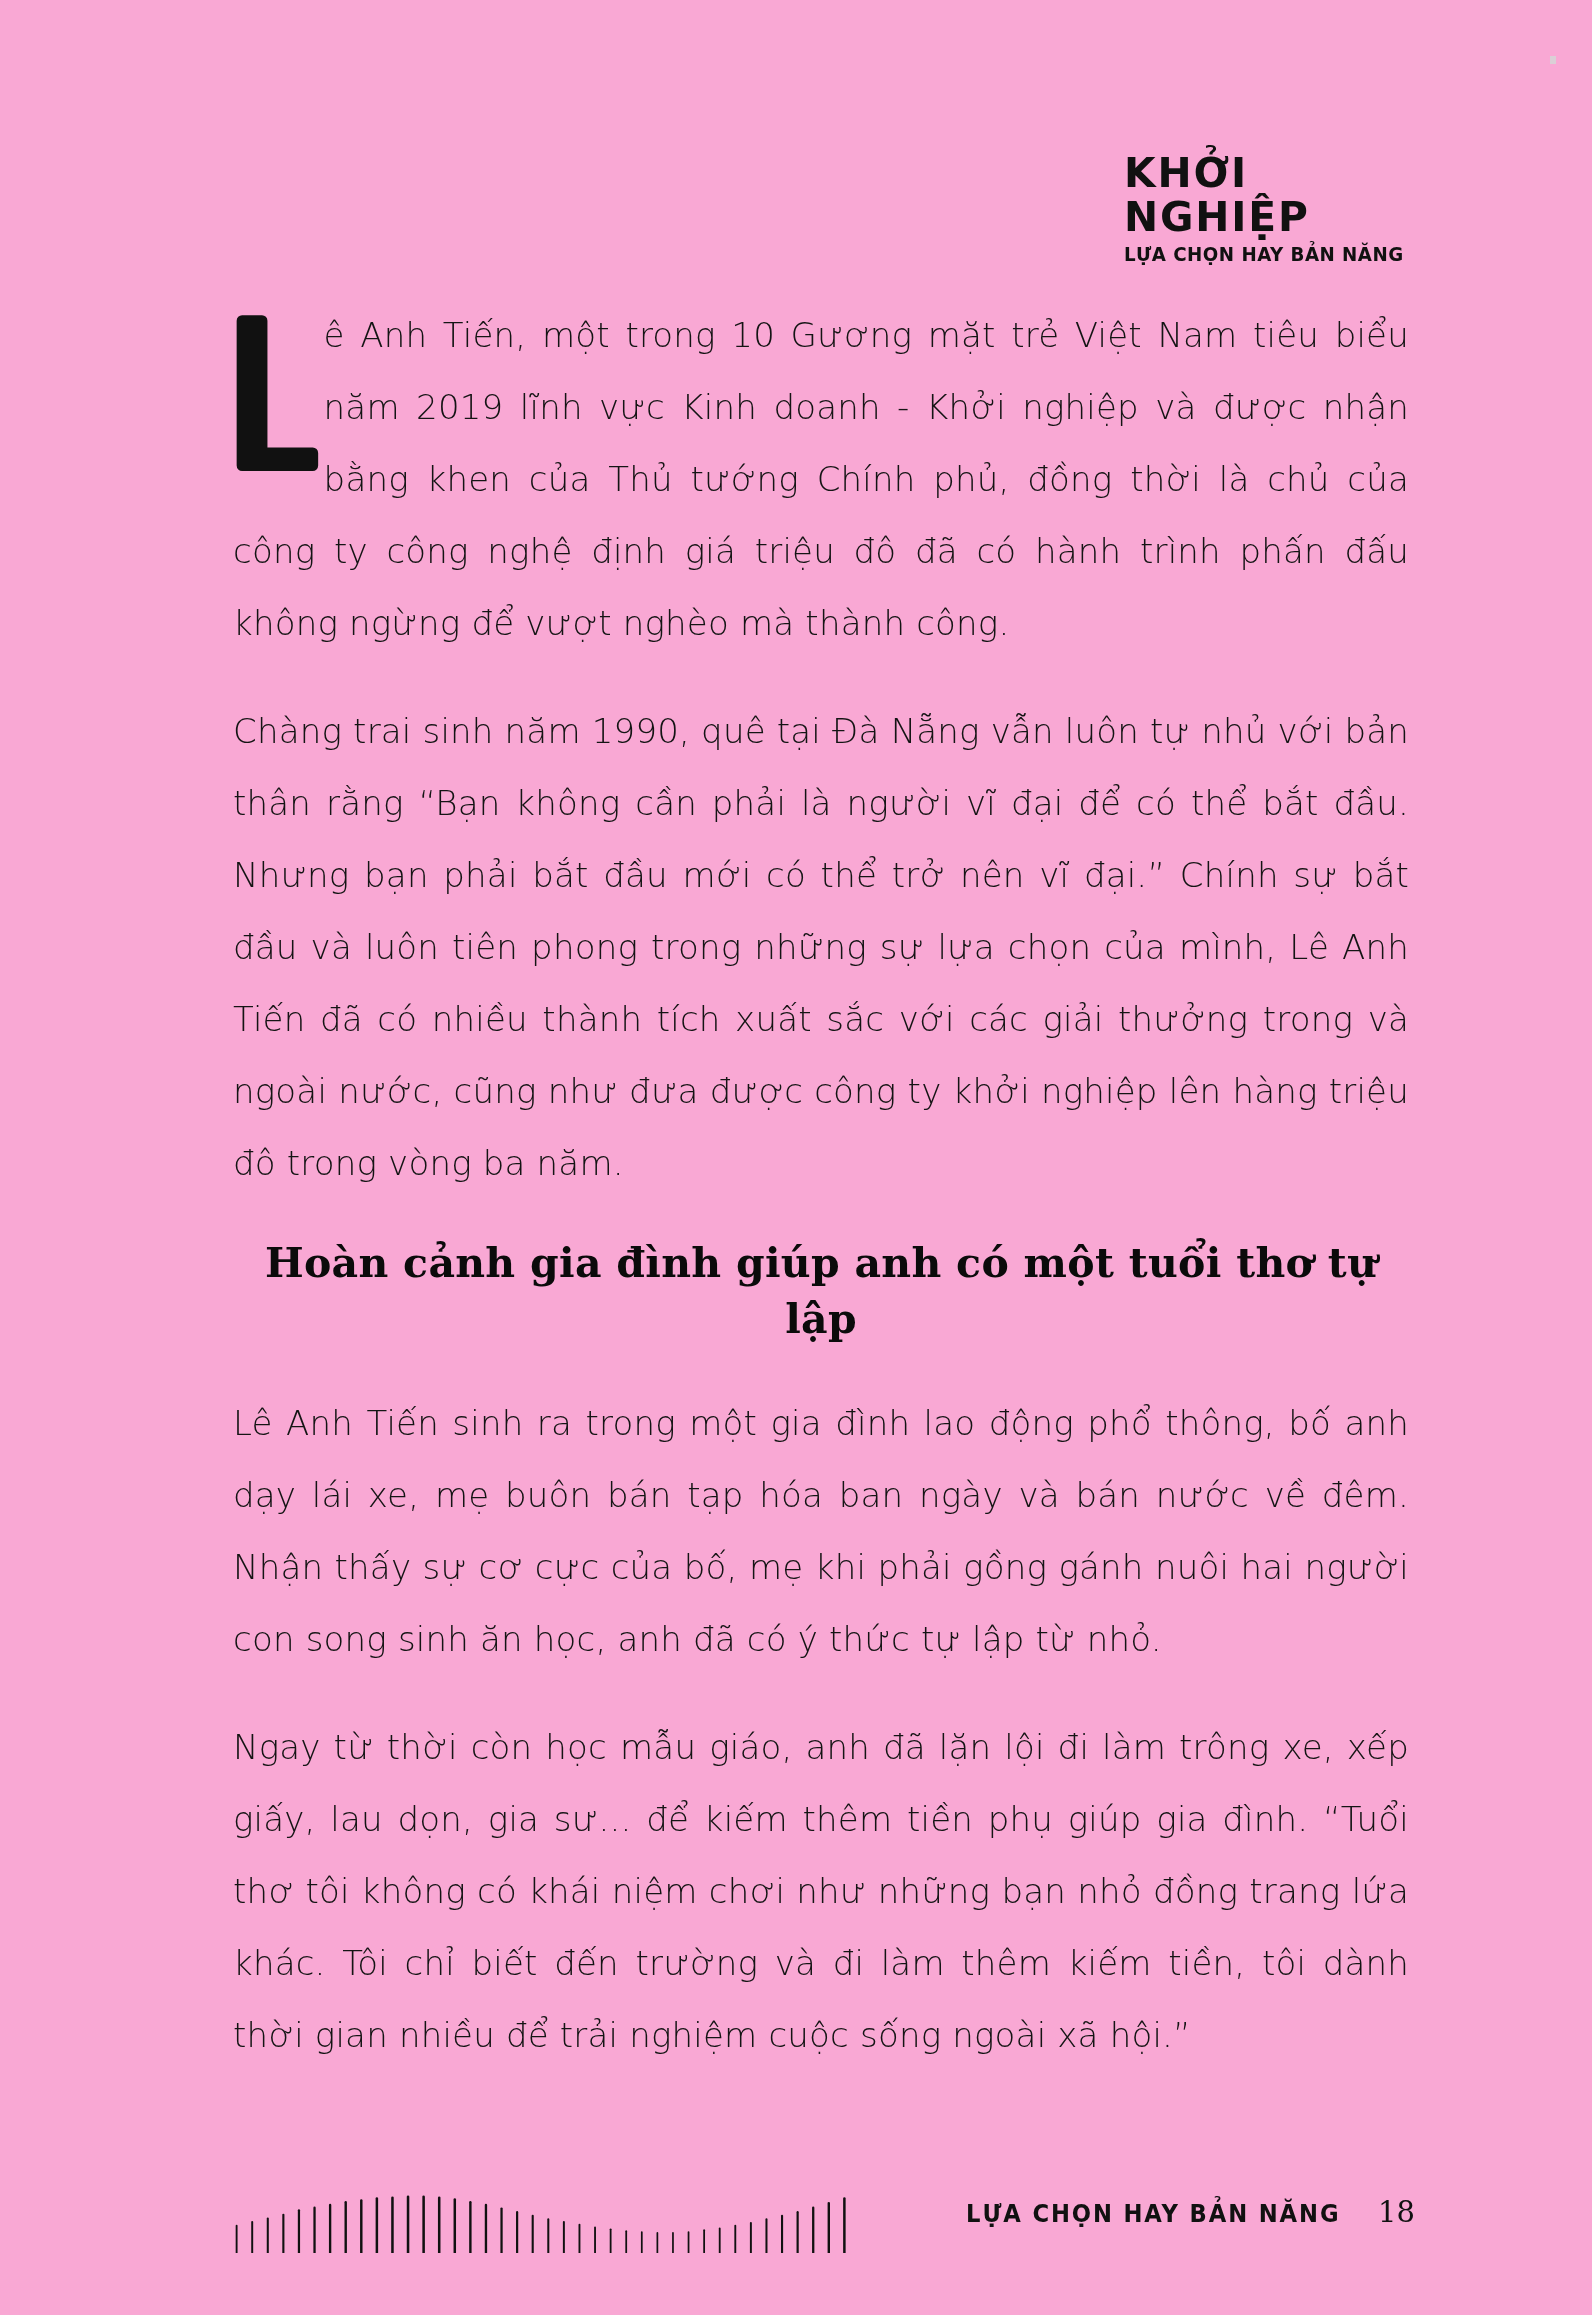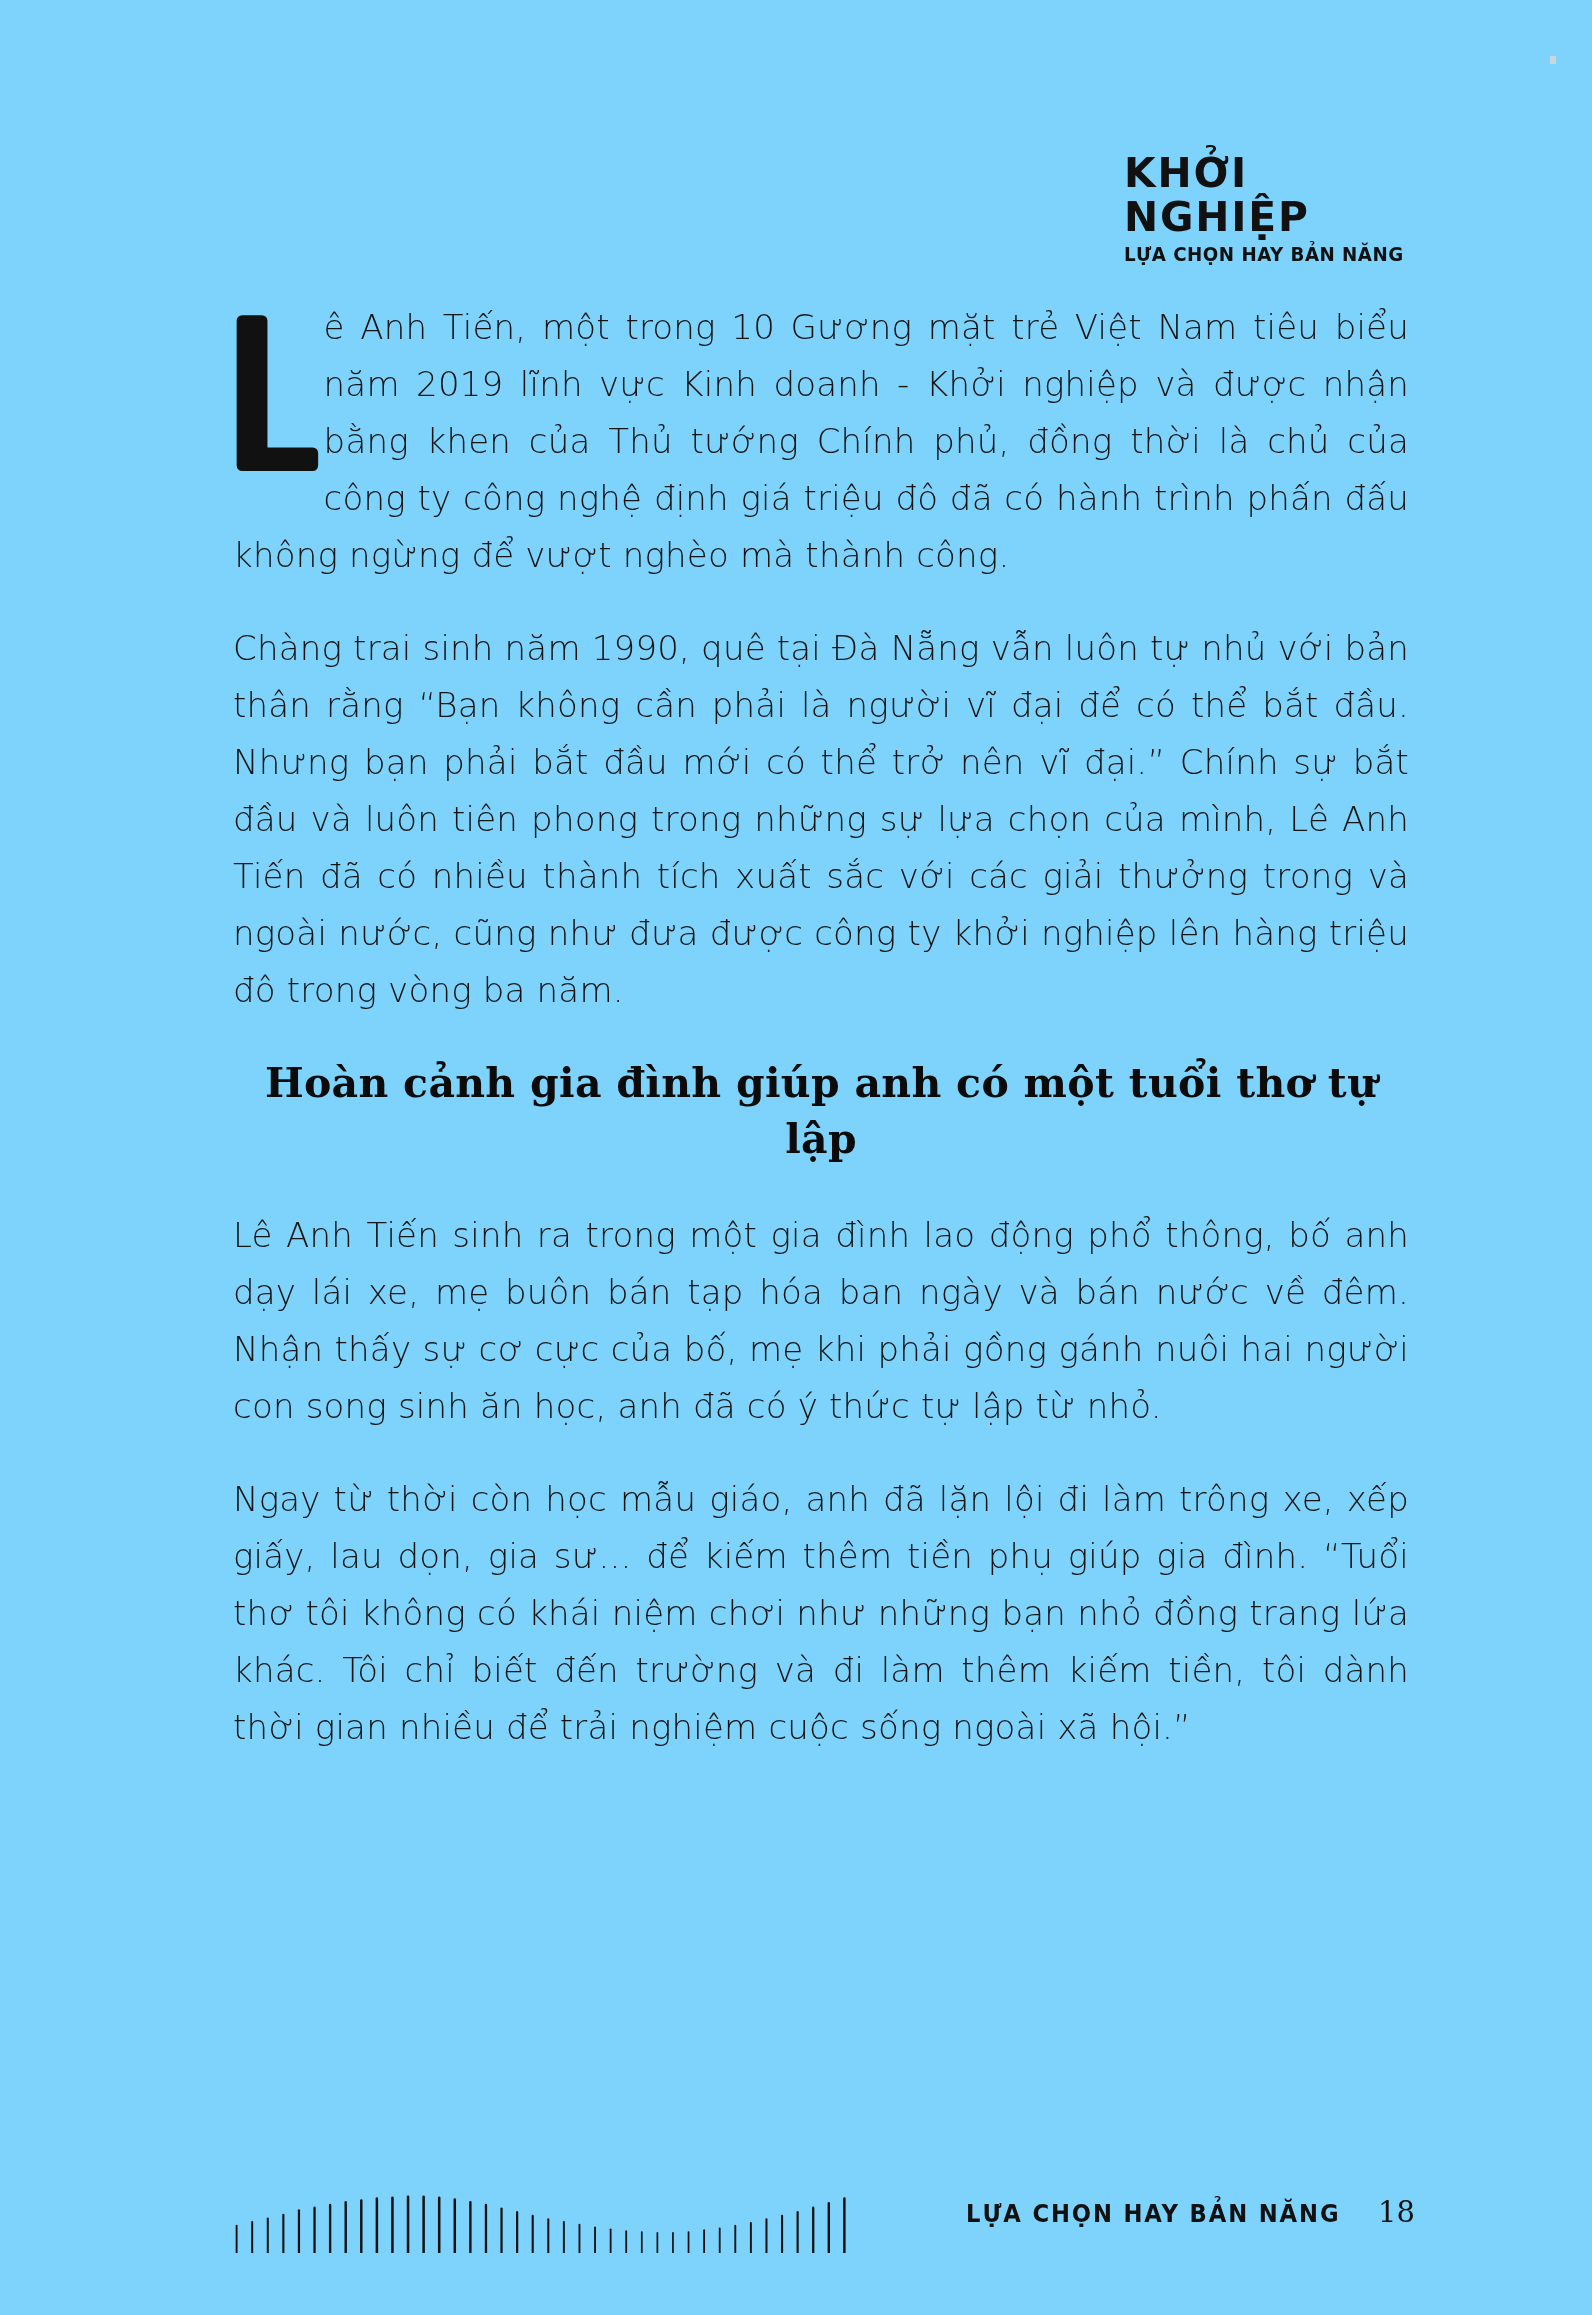--- a/index.html
+++ b/index.html
@@ -11,21 +11,21 @@
 
   body {
     font-family: "DejaVu Sans", sans-serif;
     color: #101010;
   }
 
   .page {
     position: relative;
     width: 1592px;
     height: 2316px;
-    background: #7dd3fc;
+    background: #f9a8d4;
     overflow: hidden;
     box-sizing: border-box;
   }
 
   
   .scan-speck {
     position: absolute;
     top: 56px;
     right: 36px;
     width: 6.3px;
@@ -77,21 +77,21 @@
     position: absolute;
     left: 233px;
     top: 299px;
     width: 1176px;
   }
 
   p.body-text {
     font-family: "DejaVu Sans", sans-serif;
     font-weight: 300;
     font-size: 34px;
-    line-height: 57px;
+    line-height: 72px;
     letter-spacing: 0.2px;
     text-align: justify;
     color: #141414;
     margin: 0 0 36px 0;
     -webkit-font-smoothing: antialiased;
   }
 
   p.body-text:last-child { margin-bottom: 0; }
 
   

